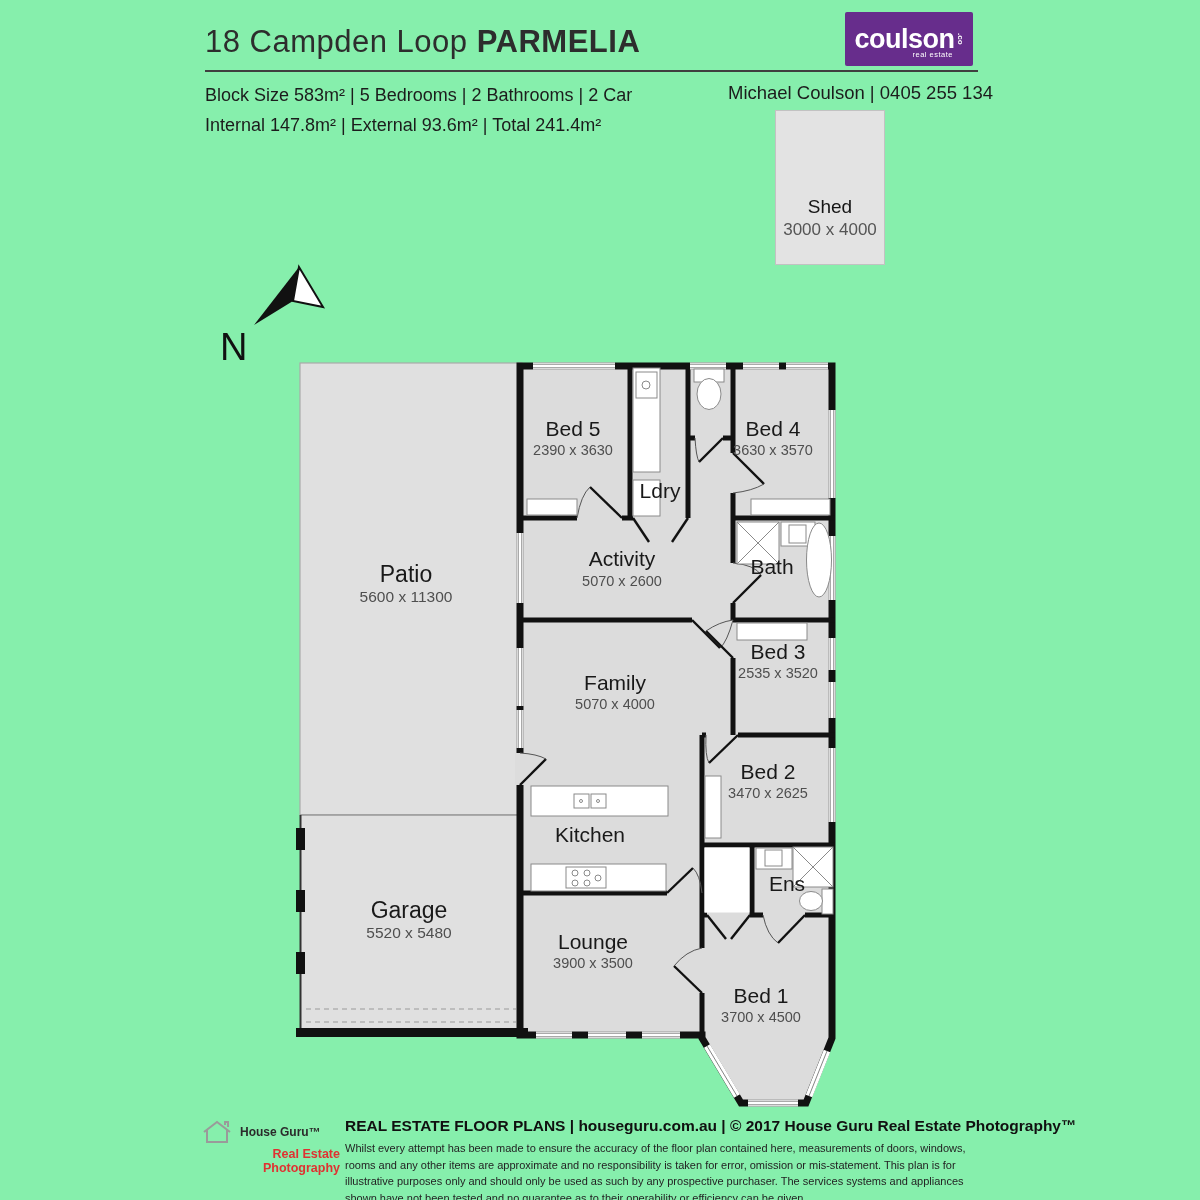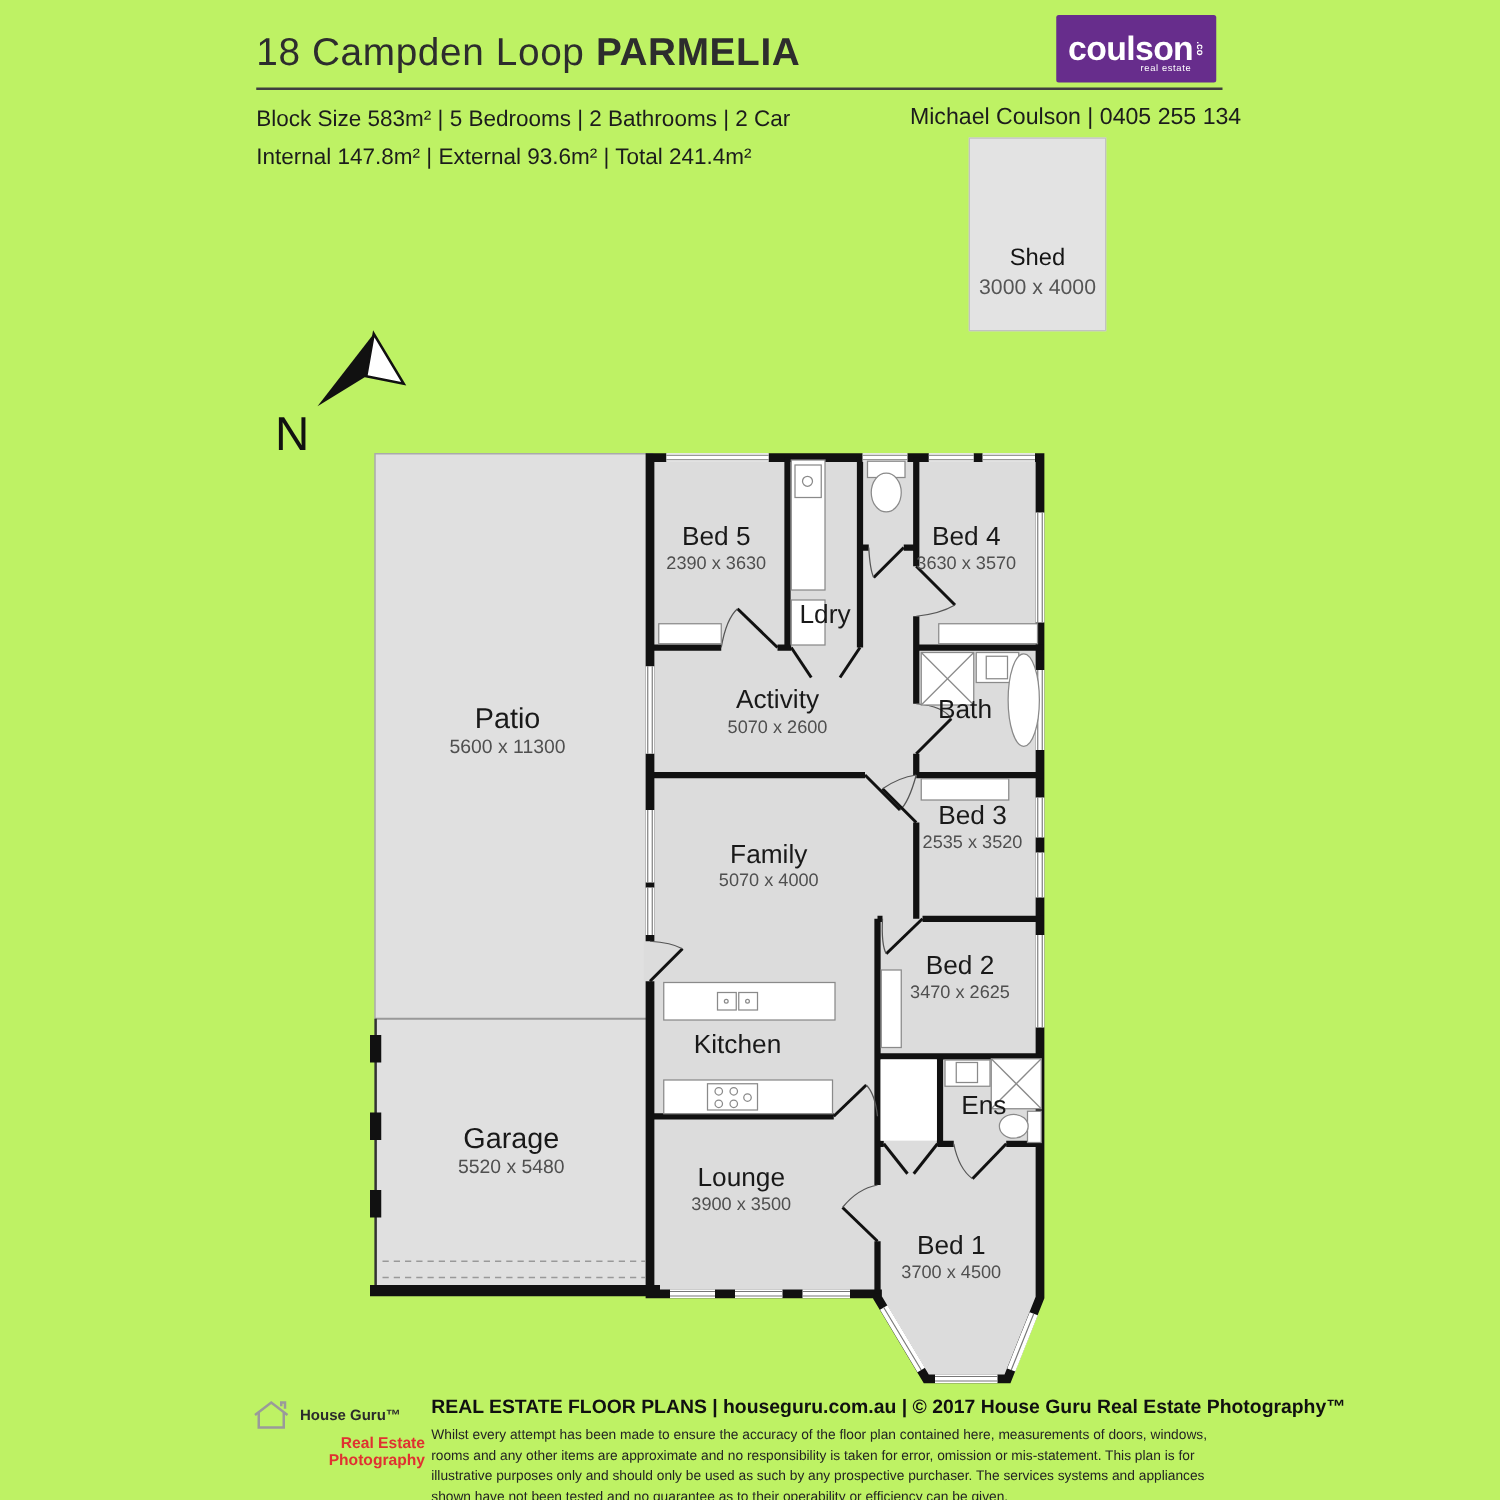--- a/index.html
+++ b/index.html
@@ -1,16 +1,16 @@
 <!DOCTYPE html>
 <html><head>
 <meta charset="utf-8">
 <style>
   html,body{margin:0;padding:0;background:#fff;}
-  .page{position:relative;width:1200px;height:1200px;background:#bef264;overflow:hidden;
+  .page{position:relative;width:1200px;height:1200px;background:#86efac;overflow:hidden;
         font-family:"Liberation Sans", sans-serif;color:#222;}
   .abs{position:absolute;}
 
   
   .title{left:205px;top:24px;font-size:31px;color:#2d2d2d;letter-spacing:.5px;}
   .title .light{font-weight:300;}
   .title .bold{font-weight:700;letter-spacing:.5px;}
   .rule{left:205px;top:70px;width:773px;height:2px;background:#3f3f3f;}
   .specs{left:205px;font-size:18px;color:#1c1c1c;}
   .agent{top:82px;right:207px;font-size:18.5px;color:#1c1c1c;}

